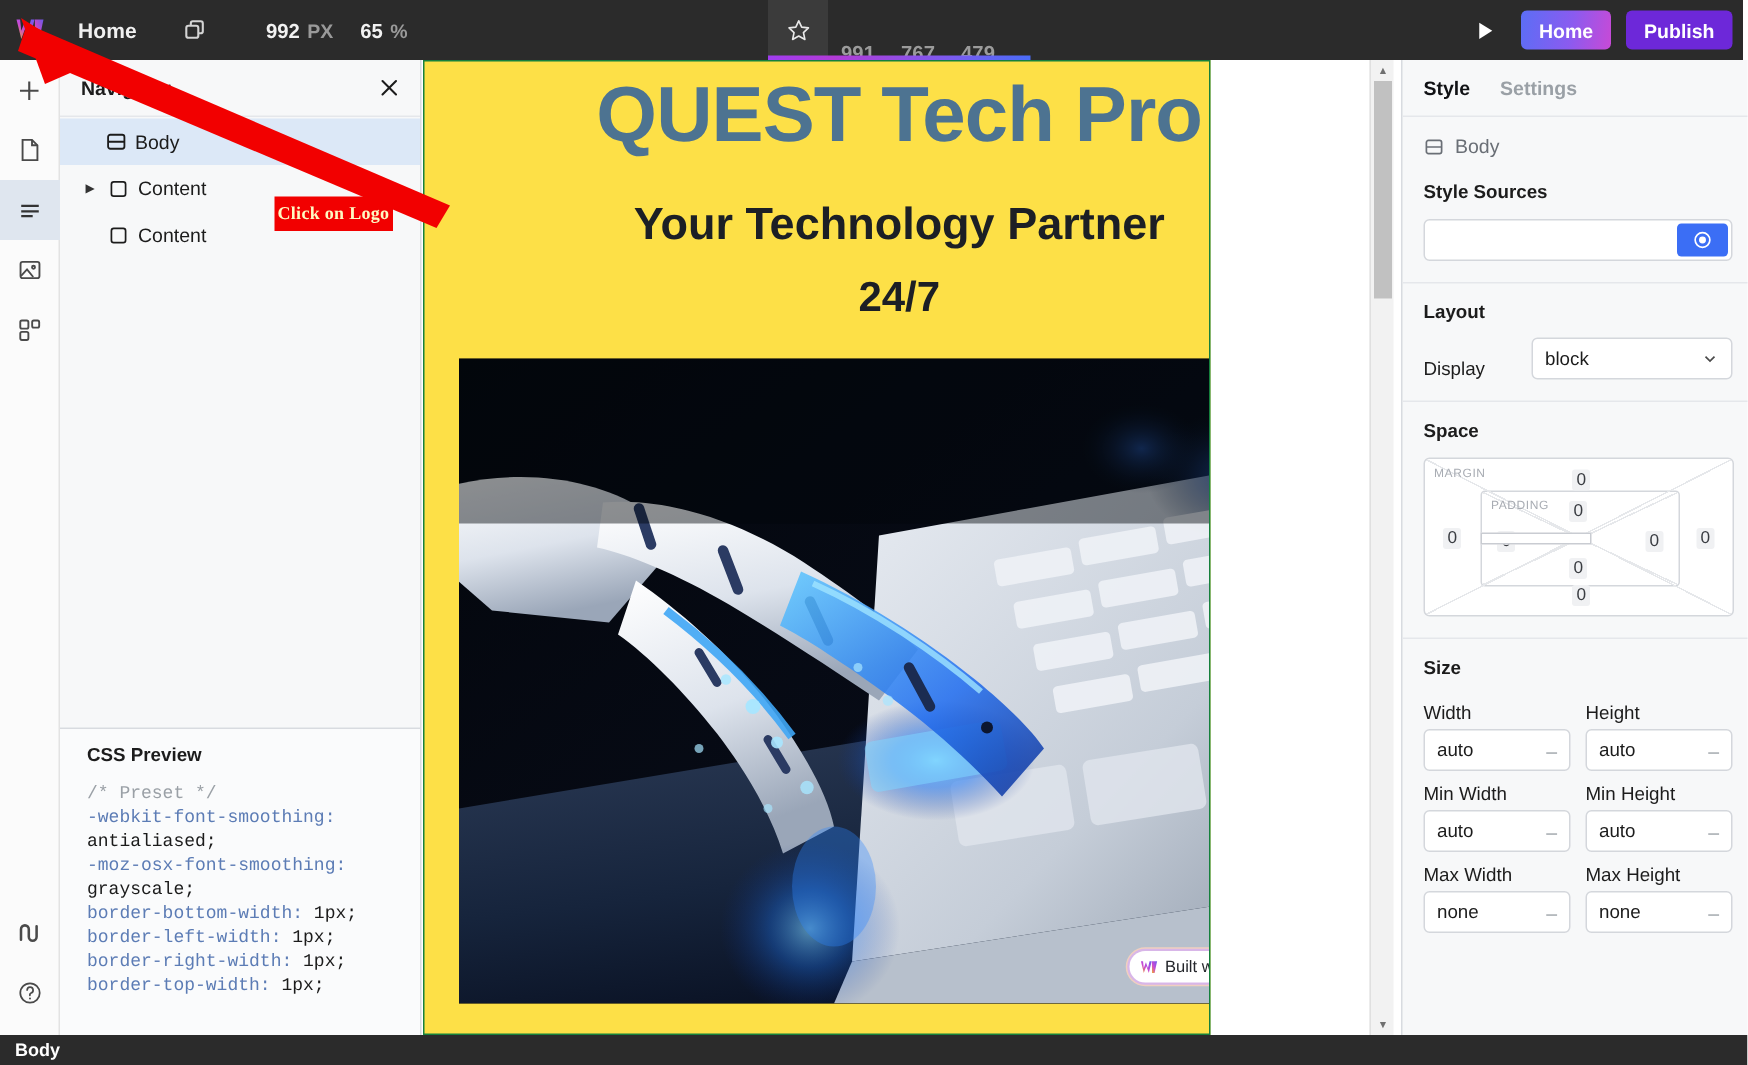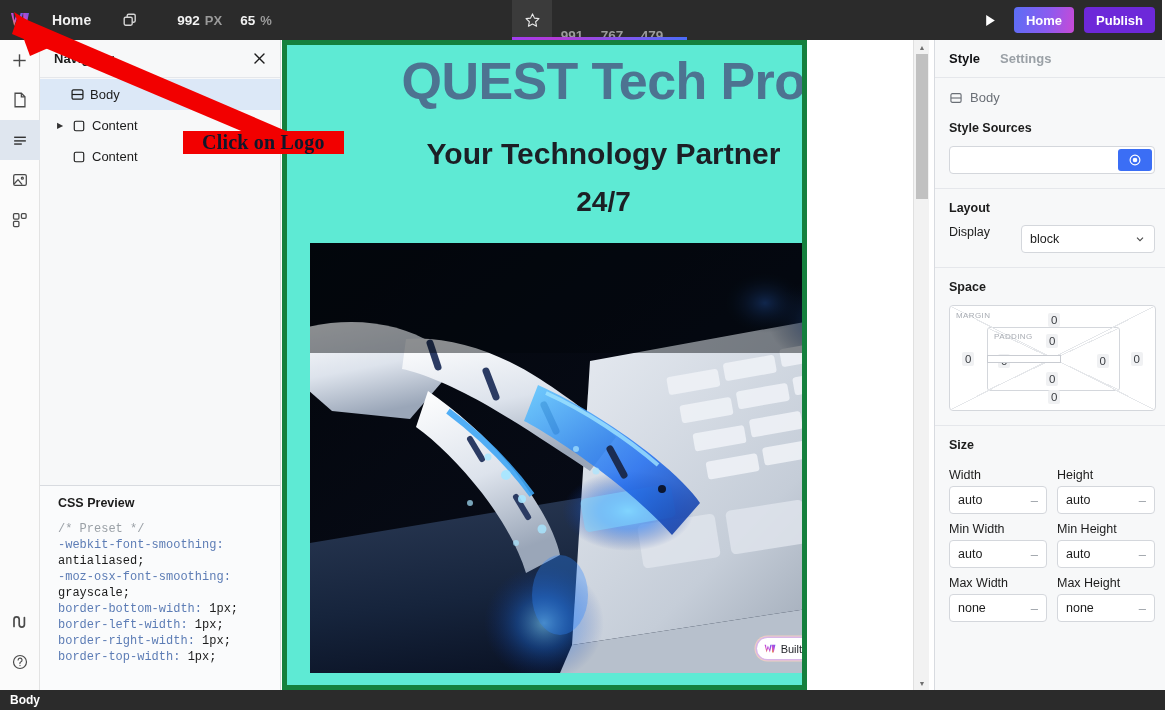--- a/index.html
+++ b/index.html
@@ -110,21 +110,21 @@
     font-family: "Liberation Mono", monospace; font-size: 12px; line-height: 16px;
     color: #111; white-space: pre-wrap; word-break: break-all;
   }
   .c-comment { color: #9aa0a6; }
   .c-prop { color: #5c7cb5; }
   .c-val { color: #1b1b1b; }
 
   
   .canvas-wrap {
     position: absolute; left: 282px; top: 40px; width: 525px; height: 650px;
-    background: #5eead4; border: 5px solid #15803d; overflow: hidden;
+    background: #fde047; border: 1px solid #15803d; overflow: hidden;
   }
   .canvas-inner { position: absolute; left: 0; top: 0; width: 633px; }
   .h1 {
     text-align: center; color: #4d7391; font-size: 52px; font-weight: bold;
     margin-top: 6px; letter-spacing: -.6px;
   }
   .h2 { text-align: center; color: #1c1f25; font-size: 30px; font-weight: bold; margin-top: 26px; }
   .h3 { text-align: center; color: #1c1f25; font-size: 28px; font-weight: bold; margin-top: 15px; }
   .hero-img {
     position: relative; margin: 25px auto 0; width: 588px; height: 430px;
@@ -159,21 +159,21 @@
   .insp-tab.active { color: #101114; }
   .insp-sec { border-bottom: 1px solid #e5e7eb; padding: 12px 14px 14px; }
   .sec-title { font-size: 12.5px; font-weight: bold; color: #1c1c1c; }
   .body-chip { display: flex; align-items: center; gap: 7px; font-size: 13px; color: #6a6f76; }
   .src-input-wrap {
     margin-top: 11px; height: 28px; background: #fff; border: 1px solid #d4d7dc; border-radius: 4px;
     display: flex; align-items: center; padding: 2px; position: relative;
   }
   .src-input { flex: 1; border: none; outline: none; font-size: 12px; font-family: "Liberation Sans", sans-serif; padding-left: 6px; background: transparent; height:22px;}
   .src-btn { width: 34px; height: 22px; background: #3b6ef5; border-radius: 3px; display: flex; align-items: center; justify-content: center; cursor: pointer;}
-  .row { display: flex; align-items: flex-start; gap: 10px; margin-top: 10px; }
+  .row { display: flex; align-items: flex-end; gap: 10px; margin-top: 10px; }
   .lbl { font-size: 12.5px; color: #1c1c1c; }
   .lbl.w68 { width: 62px; }
   .select {
     flex: 1; height: 28px; background: #fff; border: 1px solid #d4d7dc; border-radius: 4px;
     display: flex; align-items: center; justify-content: space-between; padding: 0 8px;
     font-size: 12.5px; color: #1c1c1c; cursor: pointer;
   }
   
   .space-outer {
     margin-top: 11px; position: relative; width: 207px; height: 106px;
@@ -211,23 +211,23 @@
   .statusbar {
     position: absolute; left: 0; bottom: 0; width: 1165px; height: 20px;
     background: #2b2b2b; color: #fff; font-size: 12px; font-weight: bold;
     display: flex; align-items: center; padding-left: 10px;
   }
 
   
   .annot { position: absolute; left: 0; top: 0; width: 1165px; height: 710px; pointer-events: none; }
   .annot-label {
     position: absolute; left: 183px; top: 131px; height: 23px;
-    background: #f20000; color: #0f172a; font-family: "Liberation Serif", serif;
-    font-weight: bold; font-size: 20px; display: flex; align-items: center;
-    padding: 0 19px; letter-spacing: .2px;
+    background: #f20000; color: #fef9c3; font-family: "Liberation Serif", serif;
+    font-weight: bold; font-size: 12px; display: flex; align-items: center;
+    padding: 0 2px; letter-spacing: .2px;
   }
 </style>
 </head>
 <body>
 
 <div id="app">
 
   <div class="topbar">
     <div class="logo-slot">
       <svg class="ws-logo" viewBox="0 0 20 16">

